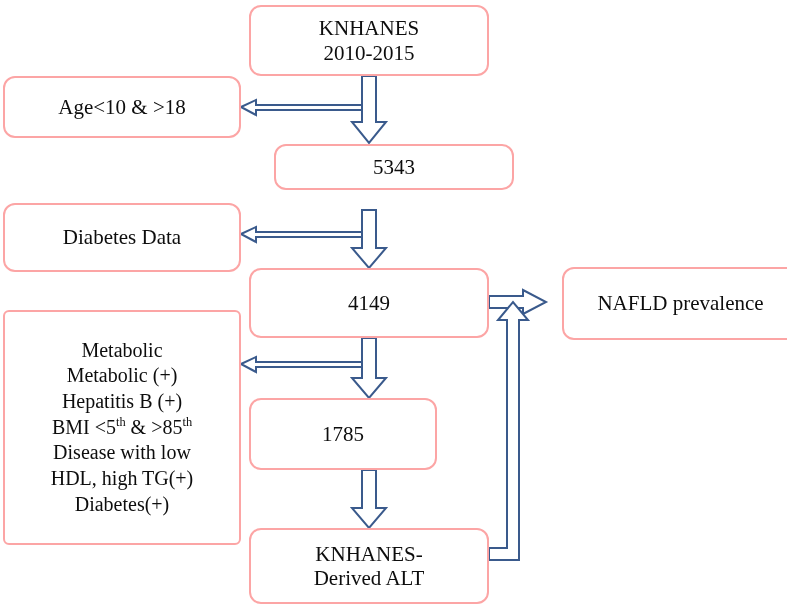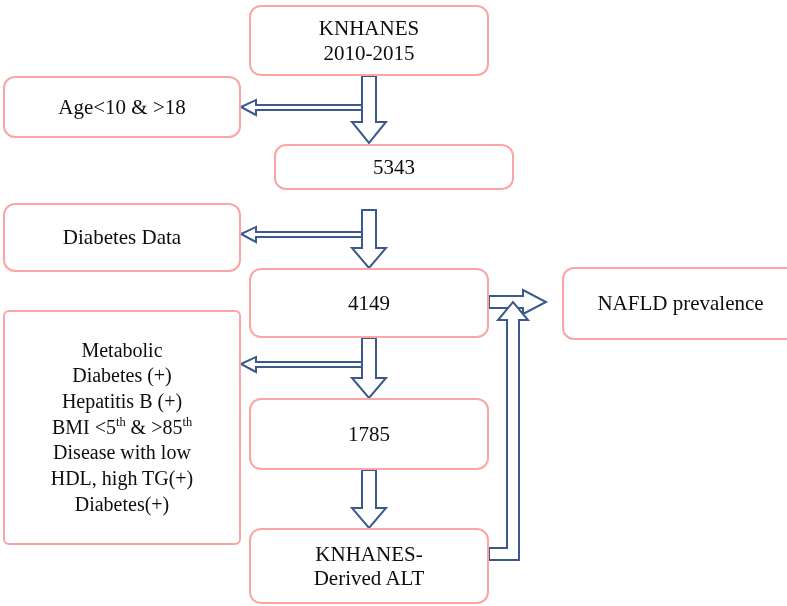--- a/index.html
+++ b/index.html
@@ -34,21 +34,21 @@
     color: #0d0d0d;
     padding: 2px 6px;
   }
   .node-inner {
     width: 100%;
   }
   
   #node-knhanes-source { left: 249px; top: 5px;   width: 240px; height: 71px; }
   #node-count-5343     { left: 249px; top: 144px; width: 240px; height: 46px; margin-left: 25px; }
   #node-count-4149     { left: 249px; top: 268px; width: 240px; height: 70px; }
-  #node-count-1785     { left: 249px; top: 398px; width: 240px; height: 72px; }
+  #node-count-1785     { left: 249px; top: 398px; width: 188px; height: 72px; }
   #node-derived-alt    { left: 249px; top: 528px; width: 240px; height: 76px; }
   
   #node-excl-age       { left: 3px;  top: 76px;  width: 238px; height: 62px; justify-content: center; }
   #node-excl-missing   { left: 3px;  top: 203px; width: 238px; height: 69px; }
   #node-excl-criteria  {
     left: 3px; top: 310px; width: 238px; height: 235px;
     border-radius: 6px;
     font-size: 20px;
     line-height: 1.285;
   }
@@ -129,21 +129,21 @@
     <div class="node-inner">Age&lt;10 &amp; &gt;18</div>
   </div>
 
   <div class="node" id="node-excl-missing">
     <div class="node-inner">Diabetes Data</div>
   </div>
 
   <div class="node" id="node-excl-criteria">
     <div class="node-inner">
       <div>Metabolic</div>
-      <div>Diabetes (+)</div>
+      <div>Metabolic (+)</div>
       <div>Hepatitis B (+)</div>
       <div><span>BMI &lt;5</span><sup>th</sup><span> &amp; &gt;85</span><sup>th</sup></div>
       <div>Disease with low</div>
       <div>HDL, high TG(+)</div>
       <div>Diabetes(+)</div>
     </div>
   </div>
 
   <div class="node" id="node-nafld-prevalence">
     <div class="node-inner">NAFLD prevalence</div>

